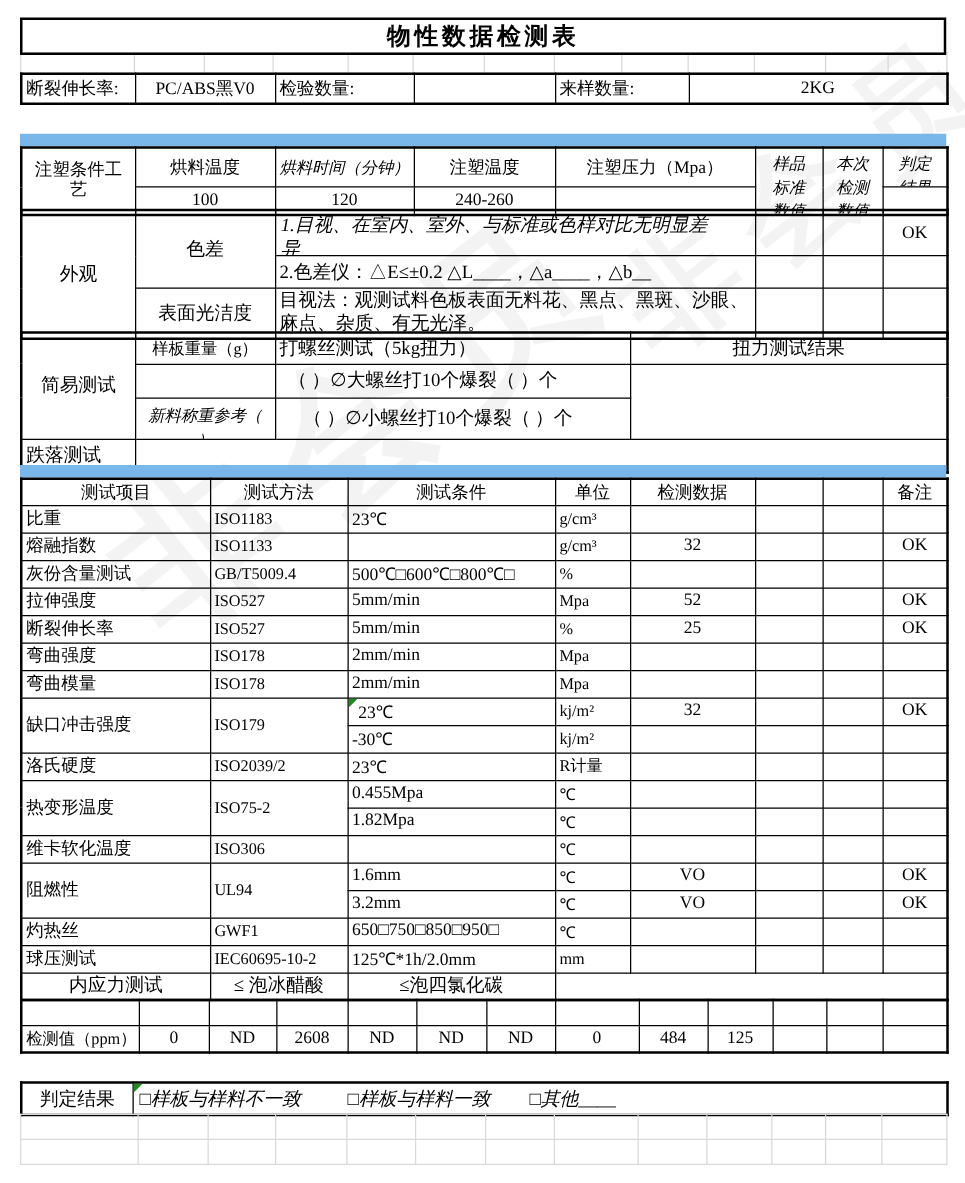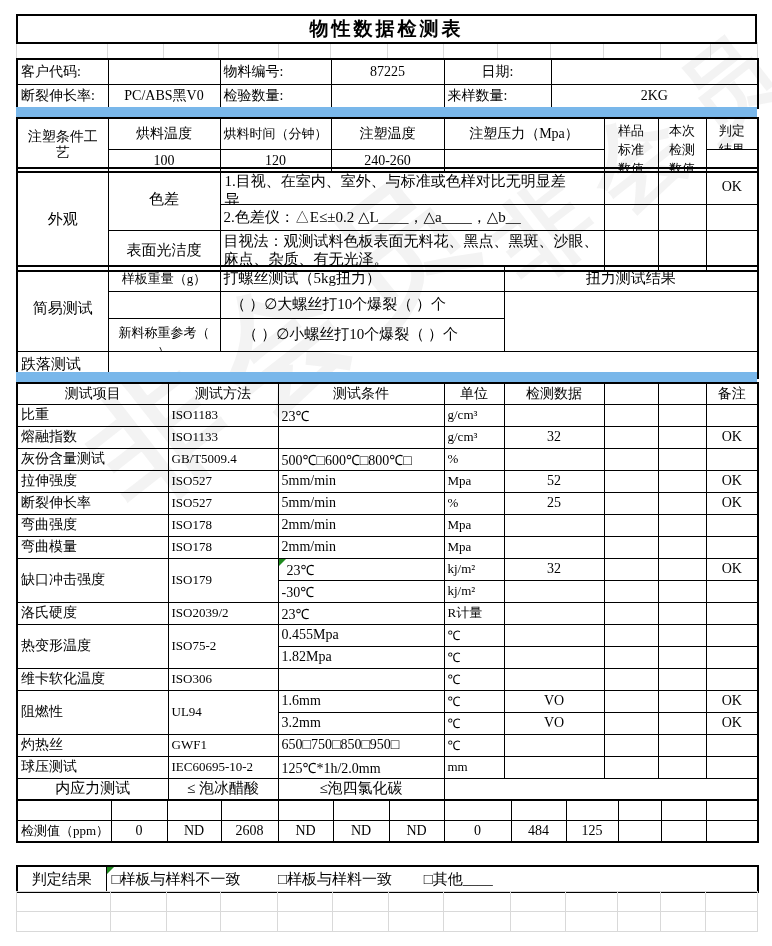--- a/index.html
+++ b/index.html
@@ -20,21 +20,21 @@
   .f13{font-size:13px;}
   .f15{font-size:15px;}
   .bluebar{position:absolute;left:16px;width:741px;height:10px;z-index:1;}
   .gray, .gray td{border:1px solid #d9d9d9;}
   .rel{position:relative;}
   .tri{position:absolute;left:0;top:0;width:0;height:0;
        border-top:7px solid #1f8a1f;border-right:7px solid transparent;}
   .clip{overflow:hidden;white-space:normal;line-height:19px;text-align:center;}
   .clipbox{overflow:hidden;}
   .wrapcell{white-space:normal;}
-  .pad0{padding:0;}
+  .pad0{padding:0;font-style:italic;}
   .rohs-h{font-size:11px;padding:0 1px;}
   .rohs-s{font-size:8px;padding:0 1px;}
   .rohs-t{font-size:7px;padding:0 1px;}
   .opt{display:inline-block;font-size:15px;}
 </style>
 </head>
 <body>
 
 <div class="page">
 
@@ -83,28 +83,20 @@
   <table class="blk" style="top:58px;">
     <colgroup>
         <col style="width:91px">
         <col style="width:112px">
         <col style="width:111px">
         <col style="width:113px">
         <col style="width:107px">
         <col style="width:207px">
       </colgroup>
     <tbody>
-        <tr style="height:25px">
-      <td class="lt">客户代码:</td>
-      <td></td>
-      <td class="lt">物料编号:</td>
-      <td>87225</td>
-      <td>日期:</td>
-      <td></td>
-    </tr>
     <tr style="height:24px">
       <td class="lt">断裂伸长率:</td>
       <td>PC/ABS黑V0</td>
       <td class="lt">检验数量:</td>
       <td></td>
       <td class="lt">来样数量:</td>
       <td>2KG</td>
     </tr>
   </tbody>
     </table>

